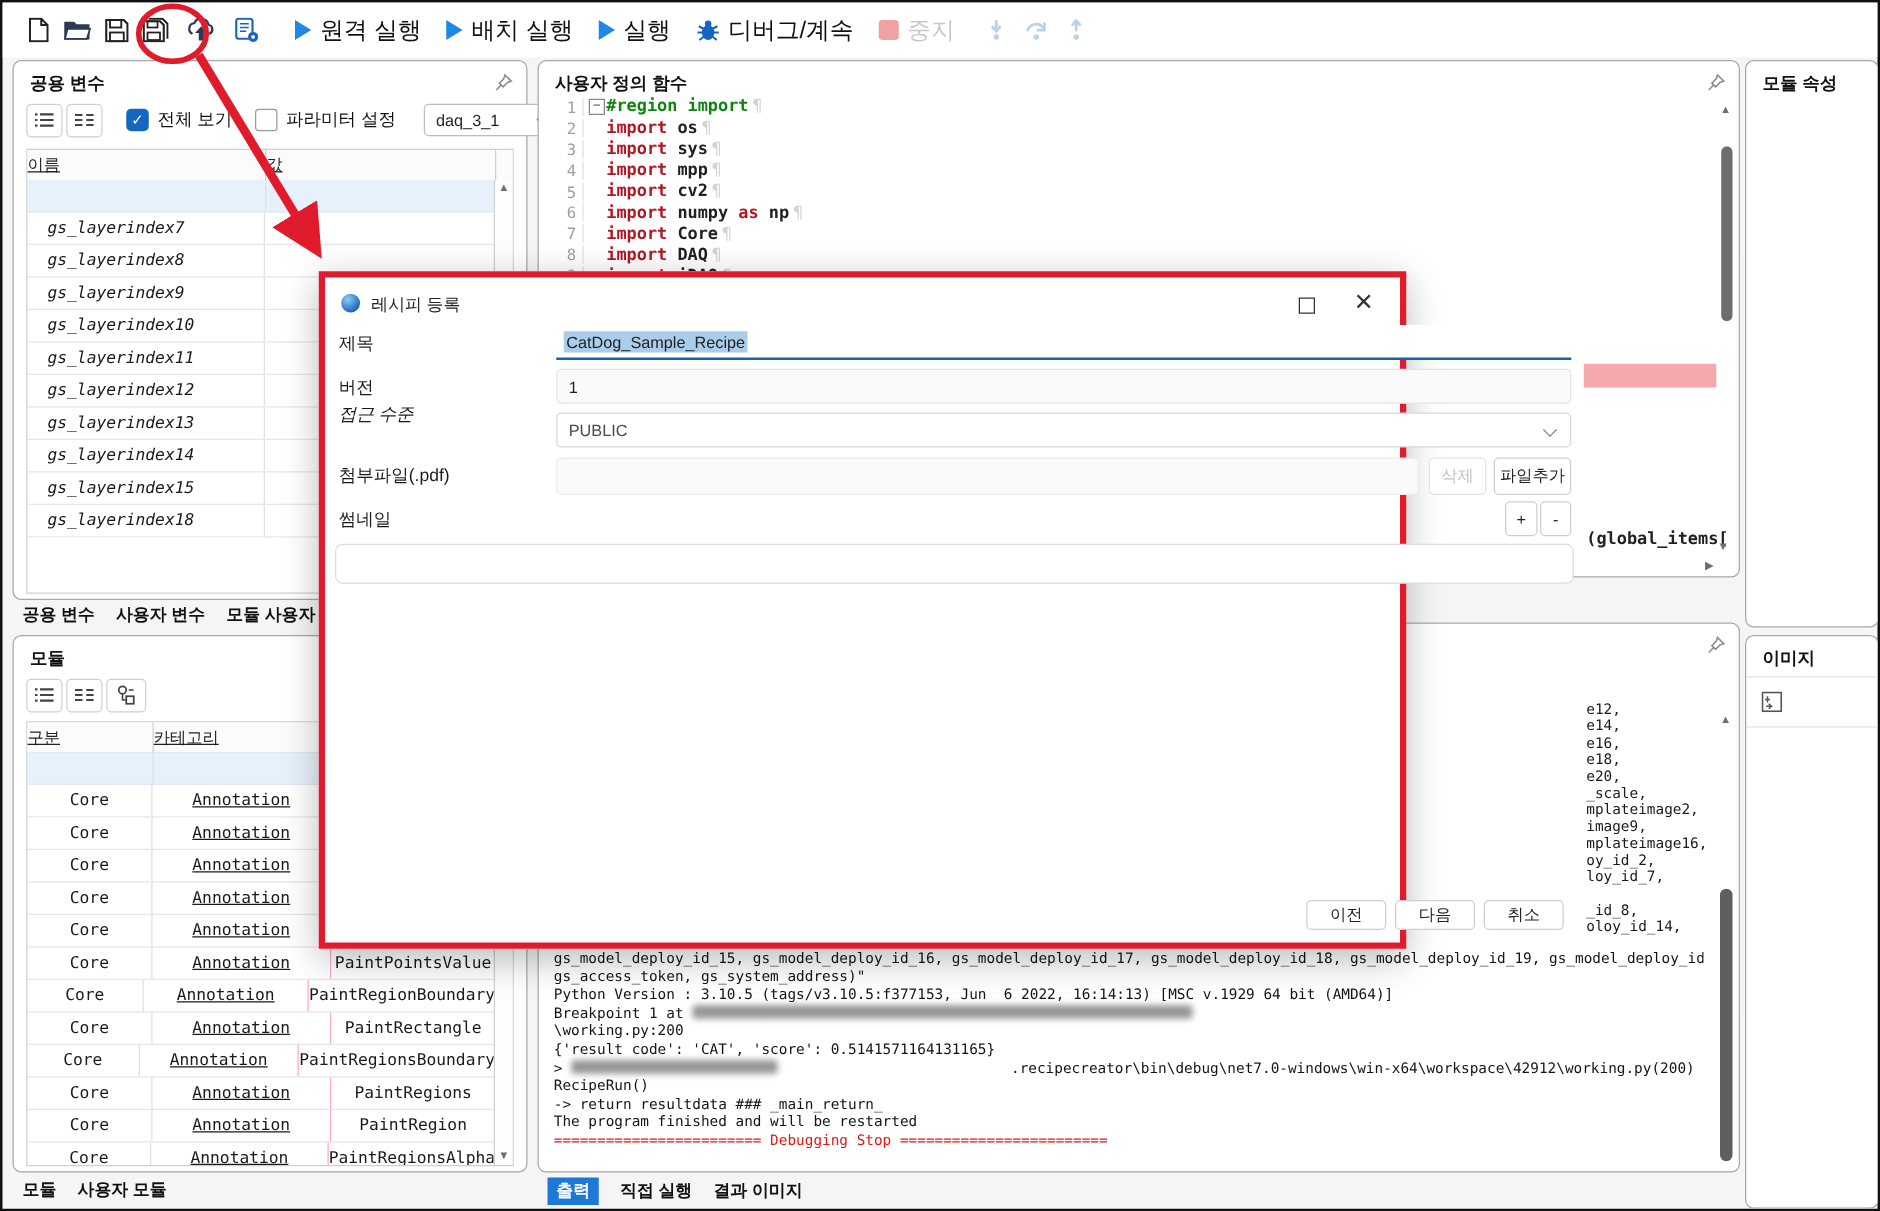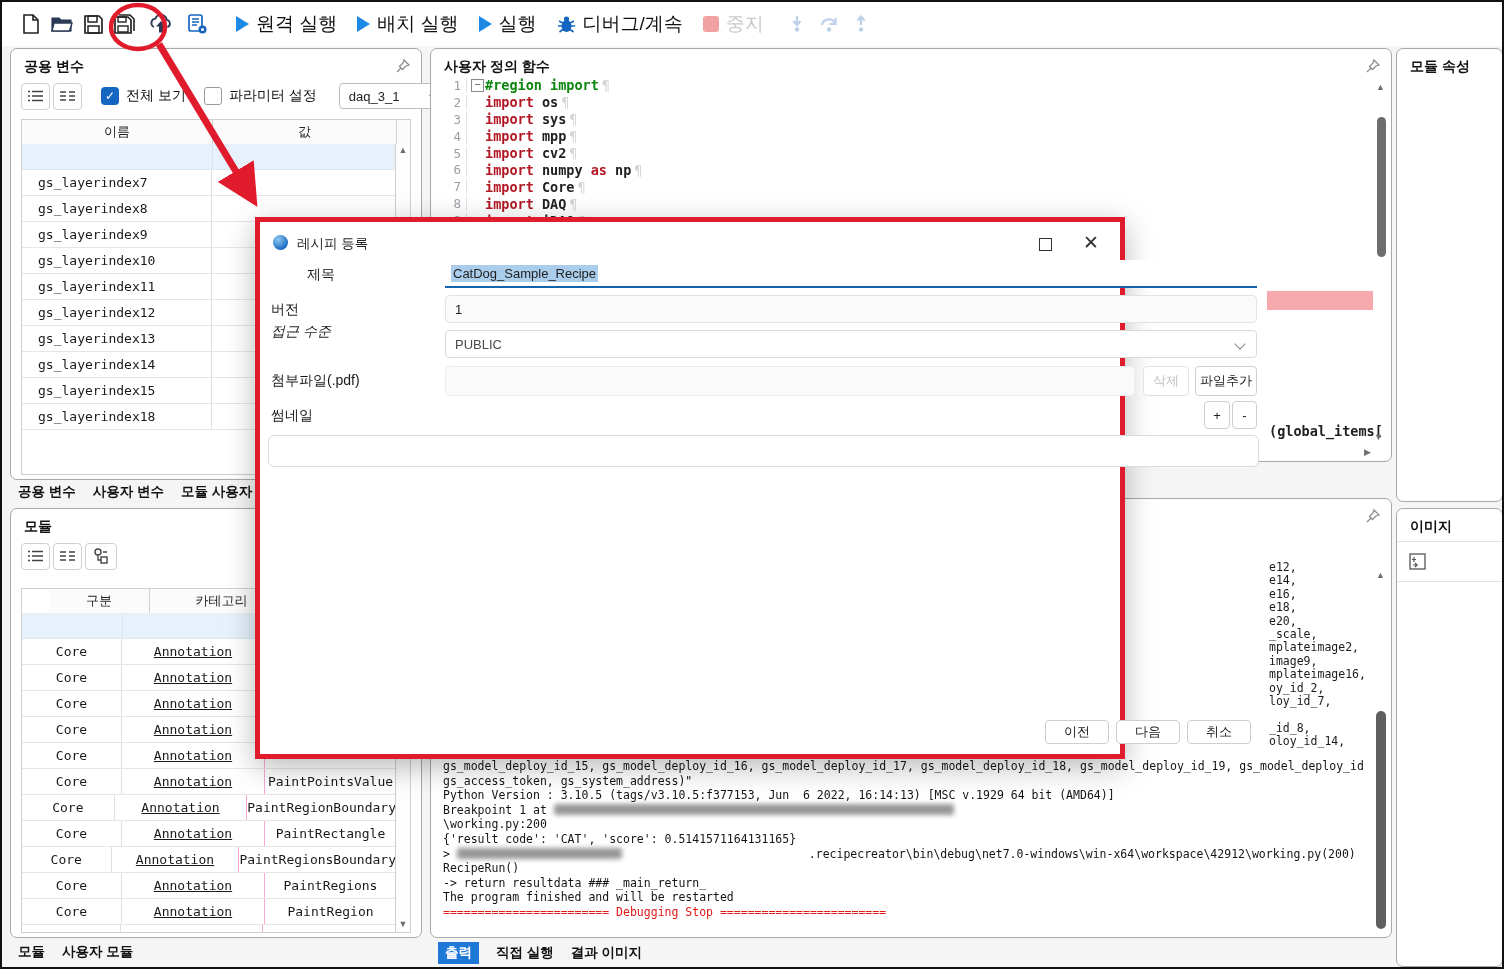--- a/index.html
+++ b/index.html
@@ -24,37 +24,37 @@
   #varsPanel{left:8px;top:46px;width:412px;height:432px;}
   .controls{position:absolute;left:10px;top:33px;height:28px;display:flex;align-items:center;}
   .viewbtn{width:27px;height:25px;border:1px solid #d0d0d0;border-radius:4px;display:flex;align-items:center;justify-content:center;background:#fff;margin-right:3px;}
   .cb-on{width:18px;height:18px;background:#1566c0;border-radius:4px;color:#fff;font-size:12px;display:flex;align-items:center;justify-content:center;margin-left:16px;}
   .cb-off{width:16px;height:16px;background:#fff;border:1.5px solid #9a9a9a;border-radius:3px;margin-left:18px;}
   .cb-label{font-size:14px;color:#111;margin-left:7px;white-space:nowrap;}
   .dropdown{position:relative;width:112px;height:26px;border:1px solid #bdbdbd;border-radius:4px;background:#fff;margin-left:22px;font-size:13px;color:#222;display:flex;align-items:center;padding-left:9px;box-sizing:border-box;}
   .chev{width:7px;height:7px;border-right:2px solid #1a73d6;border-bottom:2px solid #1a73d6;transform:rotate(45deg);position:absolute;right:10px;top:7px;}
   .vtable{position:absolute;left:10px;top:70px;width:390px;bottom:4px;border:1px solid #cfcfcf;box-sizing:border-box;}
   .thead{display:flex;height:24px;background:#fbfbfb;border-bottom:1px solid #cfcfcf;font-size:13px;color:#222;}
-  .thead>div{line-height:24px;text-align:center;}
+  .thead>div{line-height:24px;text-align:left;text-decoration:underline;}
   .vh1{width:190px;border-right:1px solid #cfcfcf;}
   .vh2{flex:1;border-right:1px solid #cfcfcf;}
   .hscroll{width:13px;}
-  .vbody{position:absolute;left:0;top:24px;right:14px;bottom:0;overflow:hidden;}
+  .vbody{position:absolute;left:0;top:24px;right:14px;bottom:0;overflow:hidden;font-style:italic;}
   .vscrollstrip{position:absolute;top:24px;right:0;bottom:0;width:14px;border-left:1px solid #cfcfcf;background:#fdfdfd;}
   .selrow{height:25px;background:#e7f1fb;border-bottom:1px solid #dde8f2;display:flex;}
   .selrow>div:first-child{width:190px;border-right:1px solid #d9e4ef;}
   .vrow{height:25px;display:flex;align-items:stretch;border-bottom:1px solid #e6e6e6;font-family:"DejaVu Sans Mono",monospace;font-size:13px;color:#1a1a1a;}
   .vc.n{width:190px;padding-left:16px;border-right:1px solid #e0e0e0;display:flex;align-items:center;box-sizing:border-box;}
   .vc.v{flex:1;}
   .subtabs{position:absolute;display:flex;gap:17px;font-size:13.5px;font-weight:bold;color:#111;align-items:center;}
   #varsTabs{left:16px;top:480px;height:20px;}
 
   
   #modPanel{left:8px;top:506px;width:412px;height:430px;}
-  .mtable{position:absolute;left:10px;top:79px;width:390px;bottom:4px;border:1px solid #cfcfcf;box-sizing:border-box;padding-left:27px;}
+  .mtable{position:absolute;left:10px;top:68px;width:390px;bottom:4px;border:1px solid #cfcfcf;box-sizing:border-box;}
   .mh1{width:100px;border-right:1px solid #cfcfcf;}
   .mh2{width:143px;border-right:1px solid #cfcfcf;}
   .mh3{flex:1;border-right:1px solid #cfcfcf;}
   .mbody{position:absolute;left:0;top:24px;right:14px;bottom:0;overflow:hidden;}
   .mselrow{height:25px;background:#e7f1fb;border-bottom:1px solid #dde8f2;display:flex;}
   .mselrow>div:nth-child(1){width:100px;border-right:1px solid #d9e4ef;}
   .mselrow>div:nth-child(2){width:143px;border-right:1px solid #d9e4ef;}
   .mrow{height:25px;display:flex;align-items:stretch;border-bottom:1px solid #e6e6e6;font-family:"DejaVu Sans Mono",monospace;font-size:13px;color:#1a1a1a;}
   .mc{display:flex;align-items:center;justify-content:center;box-sizing:border-box;}
   .mc.t{width:100px;border-right:1px solid #e0e0e0;}
@@ -100,21 +100,21 @@
   .imgdiv2{position:absolute;left:0;right:0;top:72px;border-top:1px solid #e3e3e3;}
 
   
   #dialog{position:absolute;left:253px;top:215px;width:870px;height:542px;background:#fff;border:5px solid #e01b2c;box-sizing:border-box;z-index:50;box-shadow:0 8px 28px rgba(0,0,0,.28);}
   .dlg-title{position:absolute;left:37px;top:13px;font-size:13.5px;color:#222;}
   .sphere{position:absolute;left:13px;top:13px;width:15px;height:15px;border-radius:50%;background:radial-gradient(circle at 35% 30%,#8ec9f2,#1565c0 75%);}
   .dlg-max{position:absolute;right:58px;top:10px;width:34px;height:24px;display:flex;align-items:center;justify-content:center;}
   .maxglyph{width:11px;height:11px;border:1.4px solid #333;}
   .dlg-close{position:absolute;right:12px;top:6px;width:34px;height:28px;font-size:19px;color:#333;display:flex;align-items:center;justify-content:center;}
   .dlabel{position:absolute;left:11px;font-size:14px;color:#1a1a1a;}
-  .dl-title{top:44px;margin-left:36px;} .dl-ver{top:79px;} .dl-acc{top:101px;font-style:italic;} .dl-att{top:150px;} .dl-thumb{top:185px;}
+  .dl-title{top:44px;} .dl-ver{top:79px;} .dl-acc{top:101px;font-style:italic;} .dl-att{top:150px;} .dl-thumb{top:185px;}
   .din{position:absolute;left:185px;box-sizing:border-box;font-size:13px;color:#222;display:flex;align-items:center;}
   .din-title{top:38px;width:812px;height:28px;background:#fff;border-bottom:2px solid #1464ad;padding-left:6px;}
   .seltext{background:#abcdec;padding:1px 2px;}
   .din-ver{top:73px;width:812px;height:28px;background:#fafafa;border:1px solid #e3e3e3;border-radius:4px;padding-left:9px;}
   .din-acc{top:108px;width:812px;height:28px;background:#fff;border:1px solid #d8d8d8;border-radius:4px;padding-left:9px;color:#4a4a4a;}
   .acc-chev{width:7px;height:7px;border-right:1.6px solid #888;border-bottom:1.6px solid #888;transform:rotate(45deg);position:absolute;right:12px;top:9px;}
   .din-att{top:144px;left:185px;width:690px;height:30px;background:#fafafa;border:1px solid #ececec;border-radius:4px;}
   .dbtn{position:absolute;box-sizing:border-box;background:#fff;border:1px solid #cfcfcf;border-radius:4px;font-size:13px;color:#222;display:flex;align-items:center;justify-content:center;}
   .btn-del{left:883px;top:144px;width:46px;height:30px;color:#c2c2c2;border-color:#e2e2e2;}
   .btn-add{left:935px;top:144px;width:62px;height:30px;}

